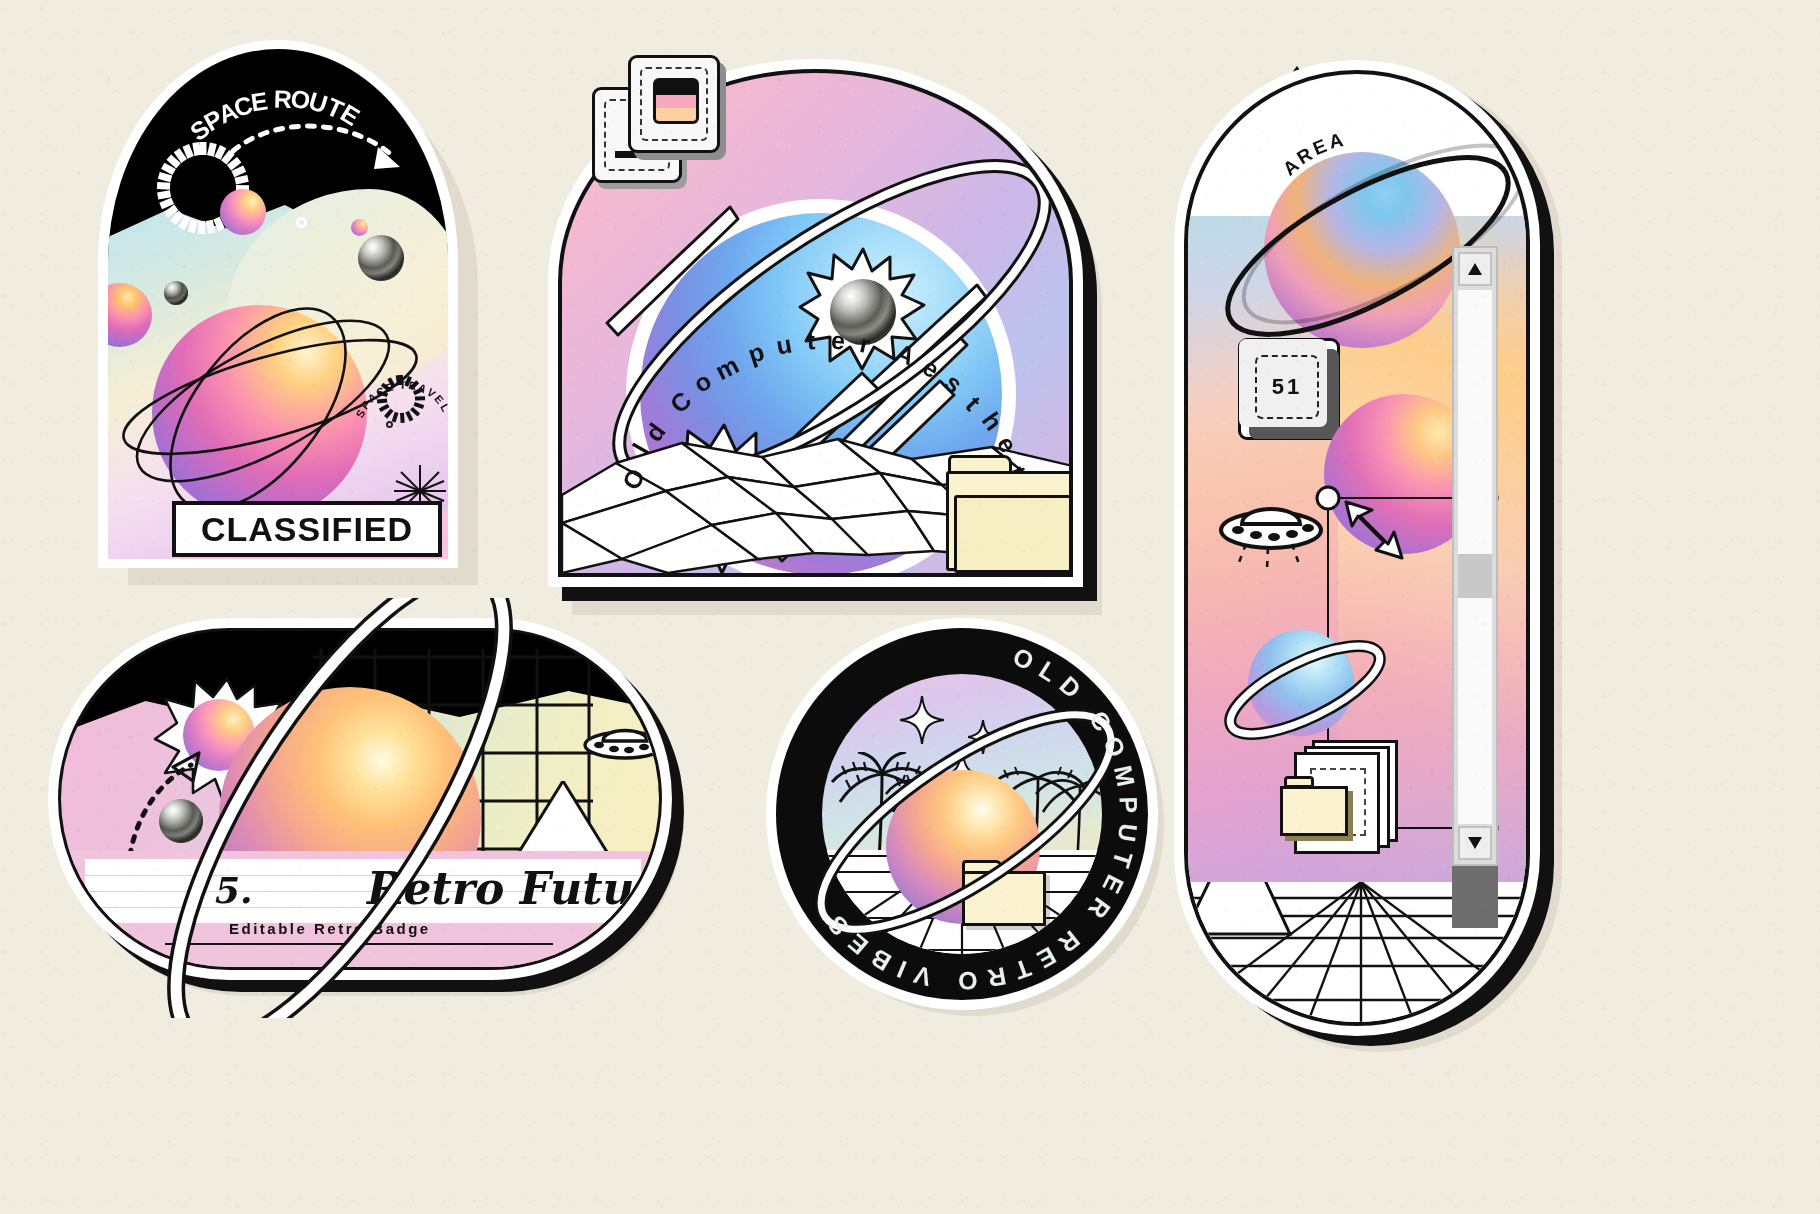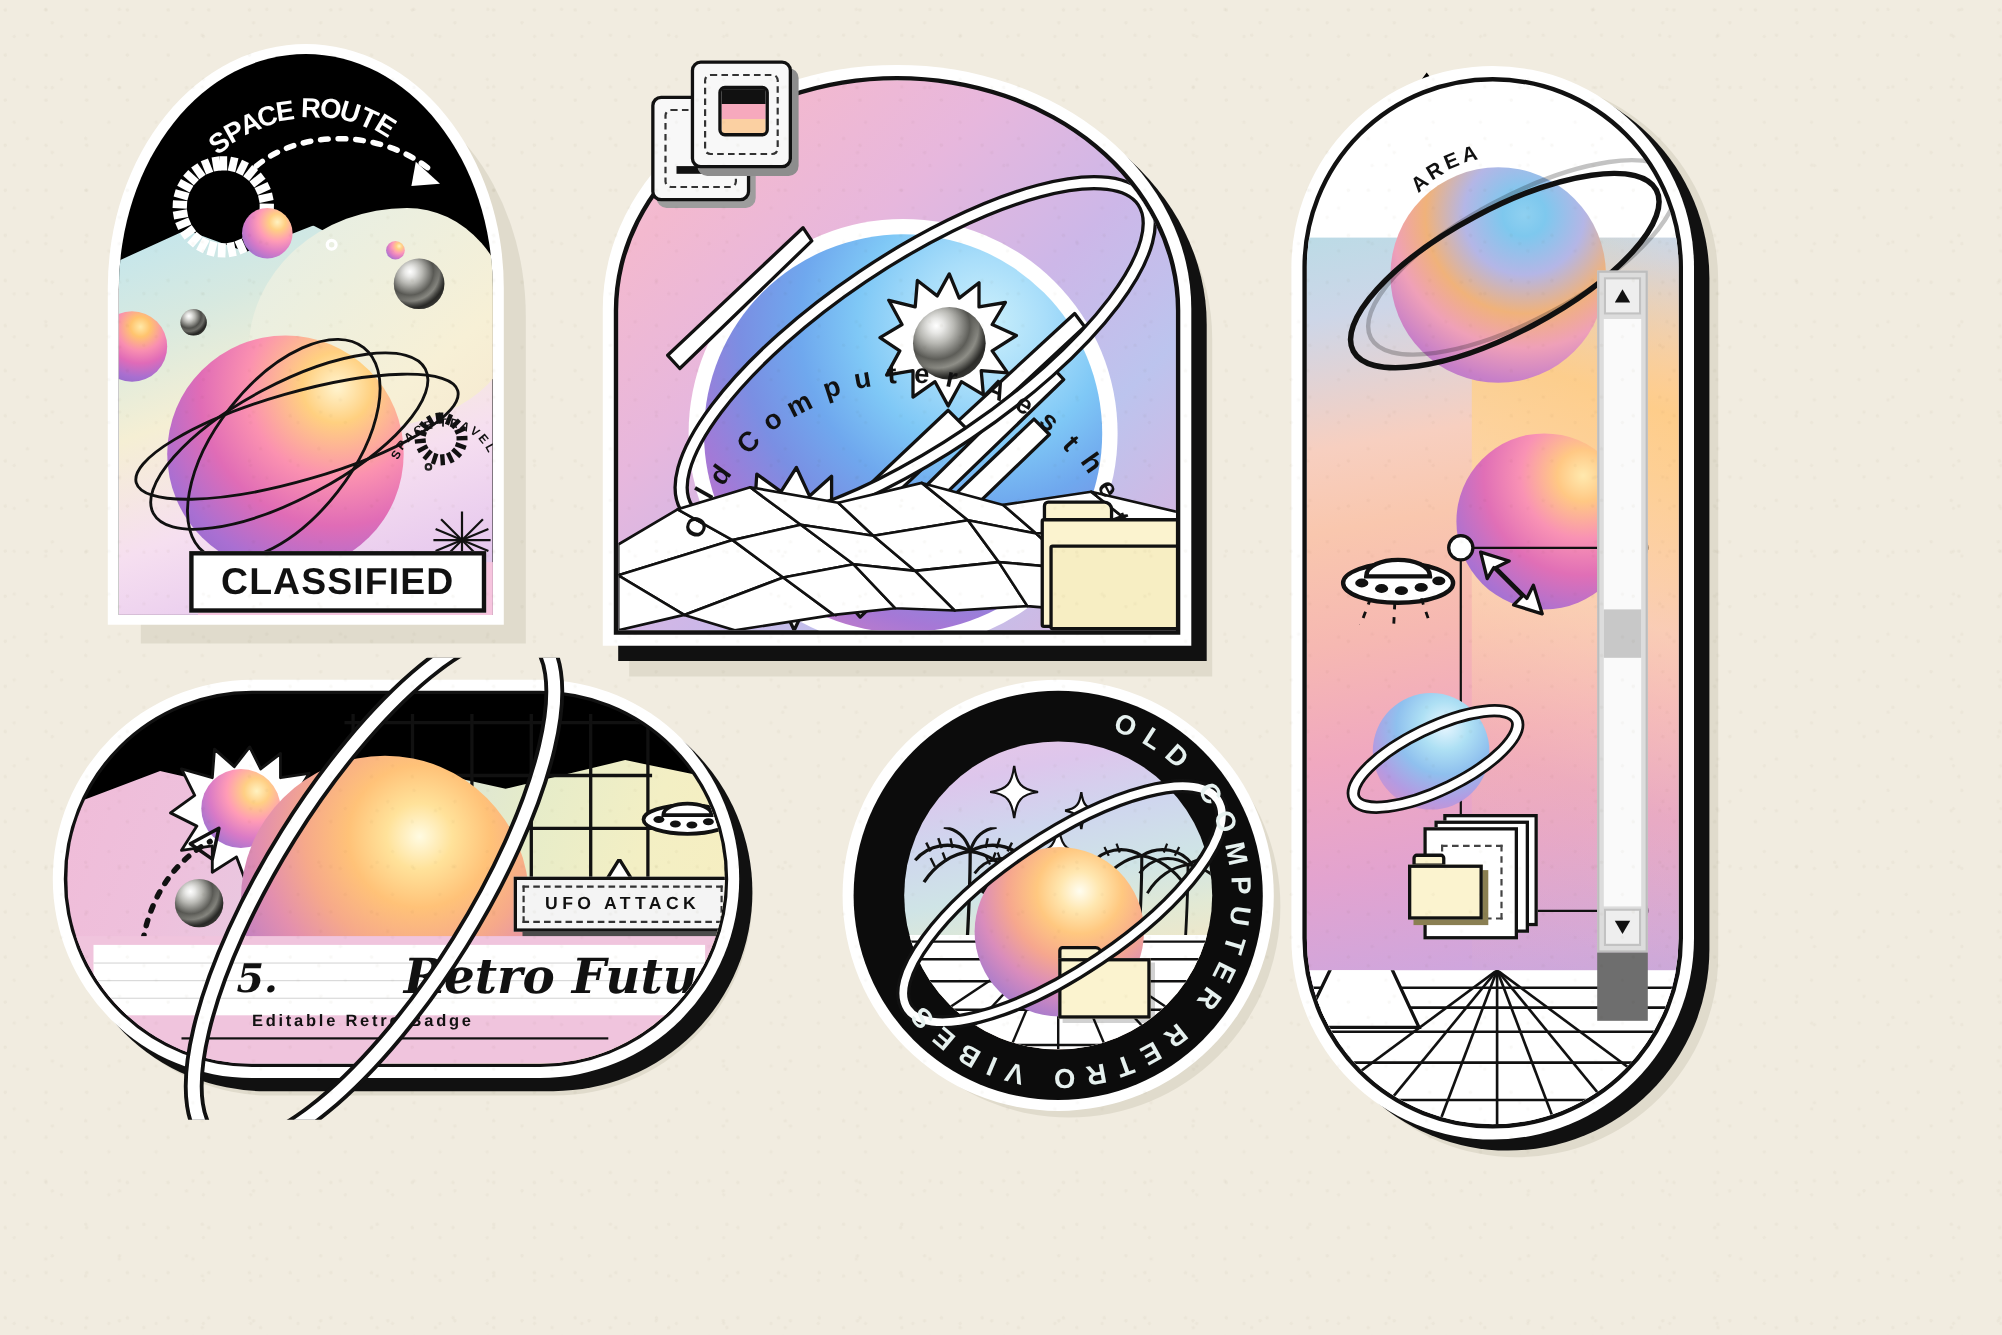--- a/index.html
+++ b/index.html
@@ -385,20 +385,27 @@
 
     <svg width="346" height="340" style="position:absolute; left:0; top:0;">
       <g transform="rotate(-28 180 172)">
         <ellipse cx="180" cy="172" rx="156" ry="56" fill="none" stroke="#111" stroke-width="5"></ellipse>
       </g>
       <g transform="rotate(-28 196 160)" opacity=".25">
         <ellipse cx="196" cy="160" rx="156" ry="56" fill="none" stroke="#111" stroke-width="4"></ellipse>
       </g>
     </svg>
 
+    <div class="key-icon" style="left:50px; top:264px; width:102px; height:102px; box-shadow:none; background:#fff;">
+      <div style="position:absolute; left:8px; top:8px; right:-2px; bottom:-2px; background:#575757; border-radius:7px; z-index:0;"></div>
+      <div style="position:absolute; left:-2px; top:-2px; width:88px; height:88px; background:#f0f0f0; border-radius:7px; z-index:1;"></div>
+      <div class="inner" style="z-index:2; inset:14px; width:64px; height:64px; font-size:22px;">
+        <span>51</span>
+      </div>
+    </div>
 
     <div class="sphere" style="left:136px; top:320px; width:160px; height:160px;
                 background:radial-gradient(circle at 72% 24%, #ffe9ae 0%, #ffc884 14%, #f992b4 34%, #e06fb6 54%, #a972d2 78%, #8a6bc8 100%);"></div>
 
     <svg class="ufo" width="110" height="90" style="left:28px; top:404px;">
       <ellipse cx="55" cy="52" rx="50" ry="18" fill="#fff" stroke="#111" stroke-width="4"></ellipse>
       <path d="M26,46 C26,26 84,26 84,46 Z" fill="#fff" stroke="#111" stroke-width="4"></path>
       <g fill="#111">
         <ellipse cx="22" cy="52" rx="6" ry="4"></ellipse>
           <ellipse cx="40" cy="57" rx="6" ry="4"></ellipse>
@@ -568,25 +575,20 @@
       <ellipse cx="30" cy="23" rx="27" ry="9" fill="#fff" stroke="#111" stroke-width="3"></ellipse>
       <path d="M15,20 C15,10 45,10 45,20 Z" fill="#fff" stroke="#111" stroke-width="3"></path>
       <g fill="#111">
         <ellipse cx="13" cy="23" rx="3.4" ry="2.2"></ellipse>
           <ellipse cx="24" cy="26" rx="3.4" ry="2.2"></ellipse>
         <ellipse cx="35" cy="26" rx="3.4" ry="2.2"></ellipse>
           <ellipse cx="46" cy="23" rx="3.4" ry="2.2"></ellipse>
       </g>
     </svg>
 
-    <div class="label-box" style="left:406px; top:166px; width:198px; height:50px; box-shadow:8px 9px 0 #4b4b4b;">
-      <div class="in">
-        <span>UFO ATTACK</span>
-      </div>
-    </div>
 
     <div style="position:absolute; left:0; bottom:0; width:604px; height:116px; background:#f0c4dd;">
       <div style="position:absolute; left:24px; top:8px; width:556px; height:64px; background:#fff;">
         <div style="position:absolute; left:0; top:16px; width:556px; height:1px; background:#d6d6d6;"></div>
         <div style="position:absolute; left:0; top:32px; width:556px; height:1px; background:#d6d6d6;"></div>
         <div style="position:absolute; left:0; top:48px; width:556px; height:1px; background:#d6d6d6;"></div>
         <span class="script" style="position:absolute; left:130px; top:10px; font-size:36px; color:#111;">5.</span>
         <span class="script" style="position:absolute; left:282px; top:4px; font-size:44px; color:#111; white-space:nowrap;">Retro Futurism</span>
       </div>
       <div style="position:absolute; left:104px; bottom:22px; width:388px; height:2px; background:#111;"></div>

